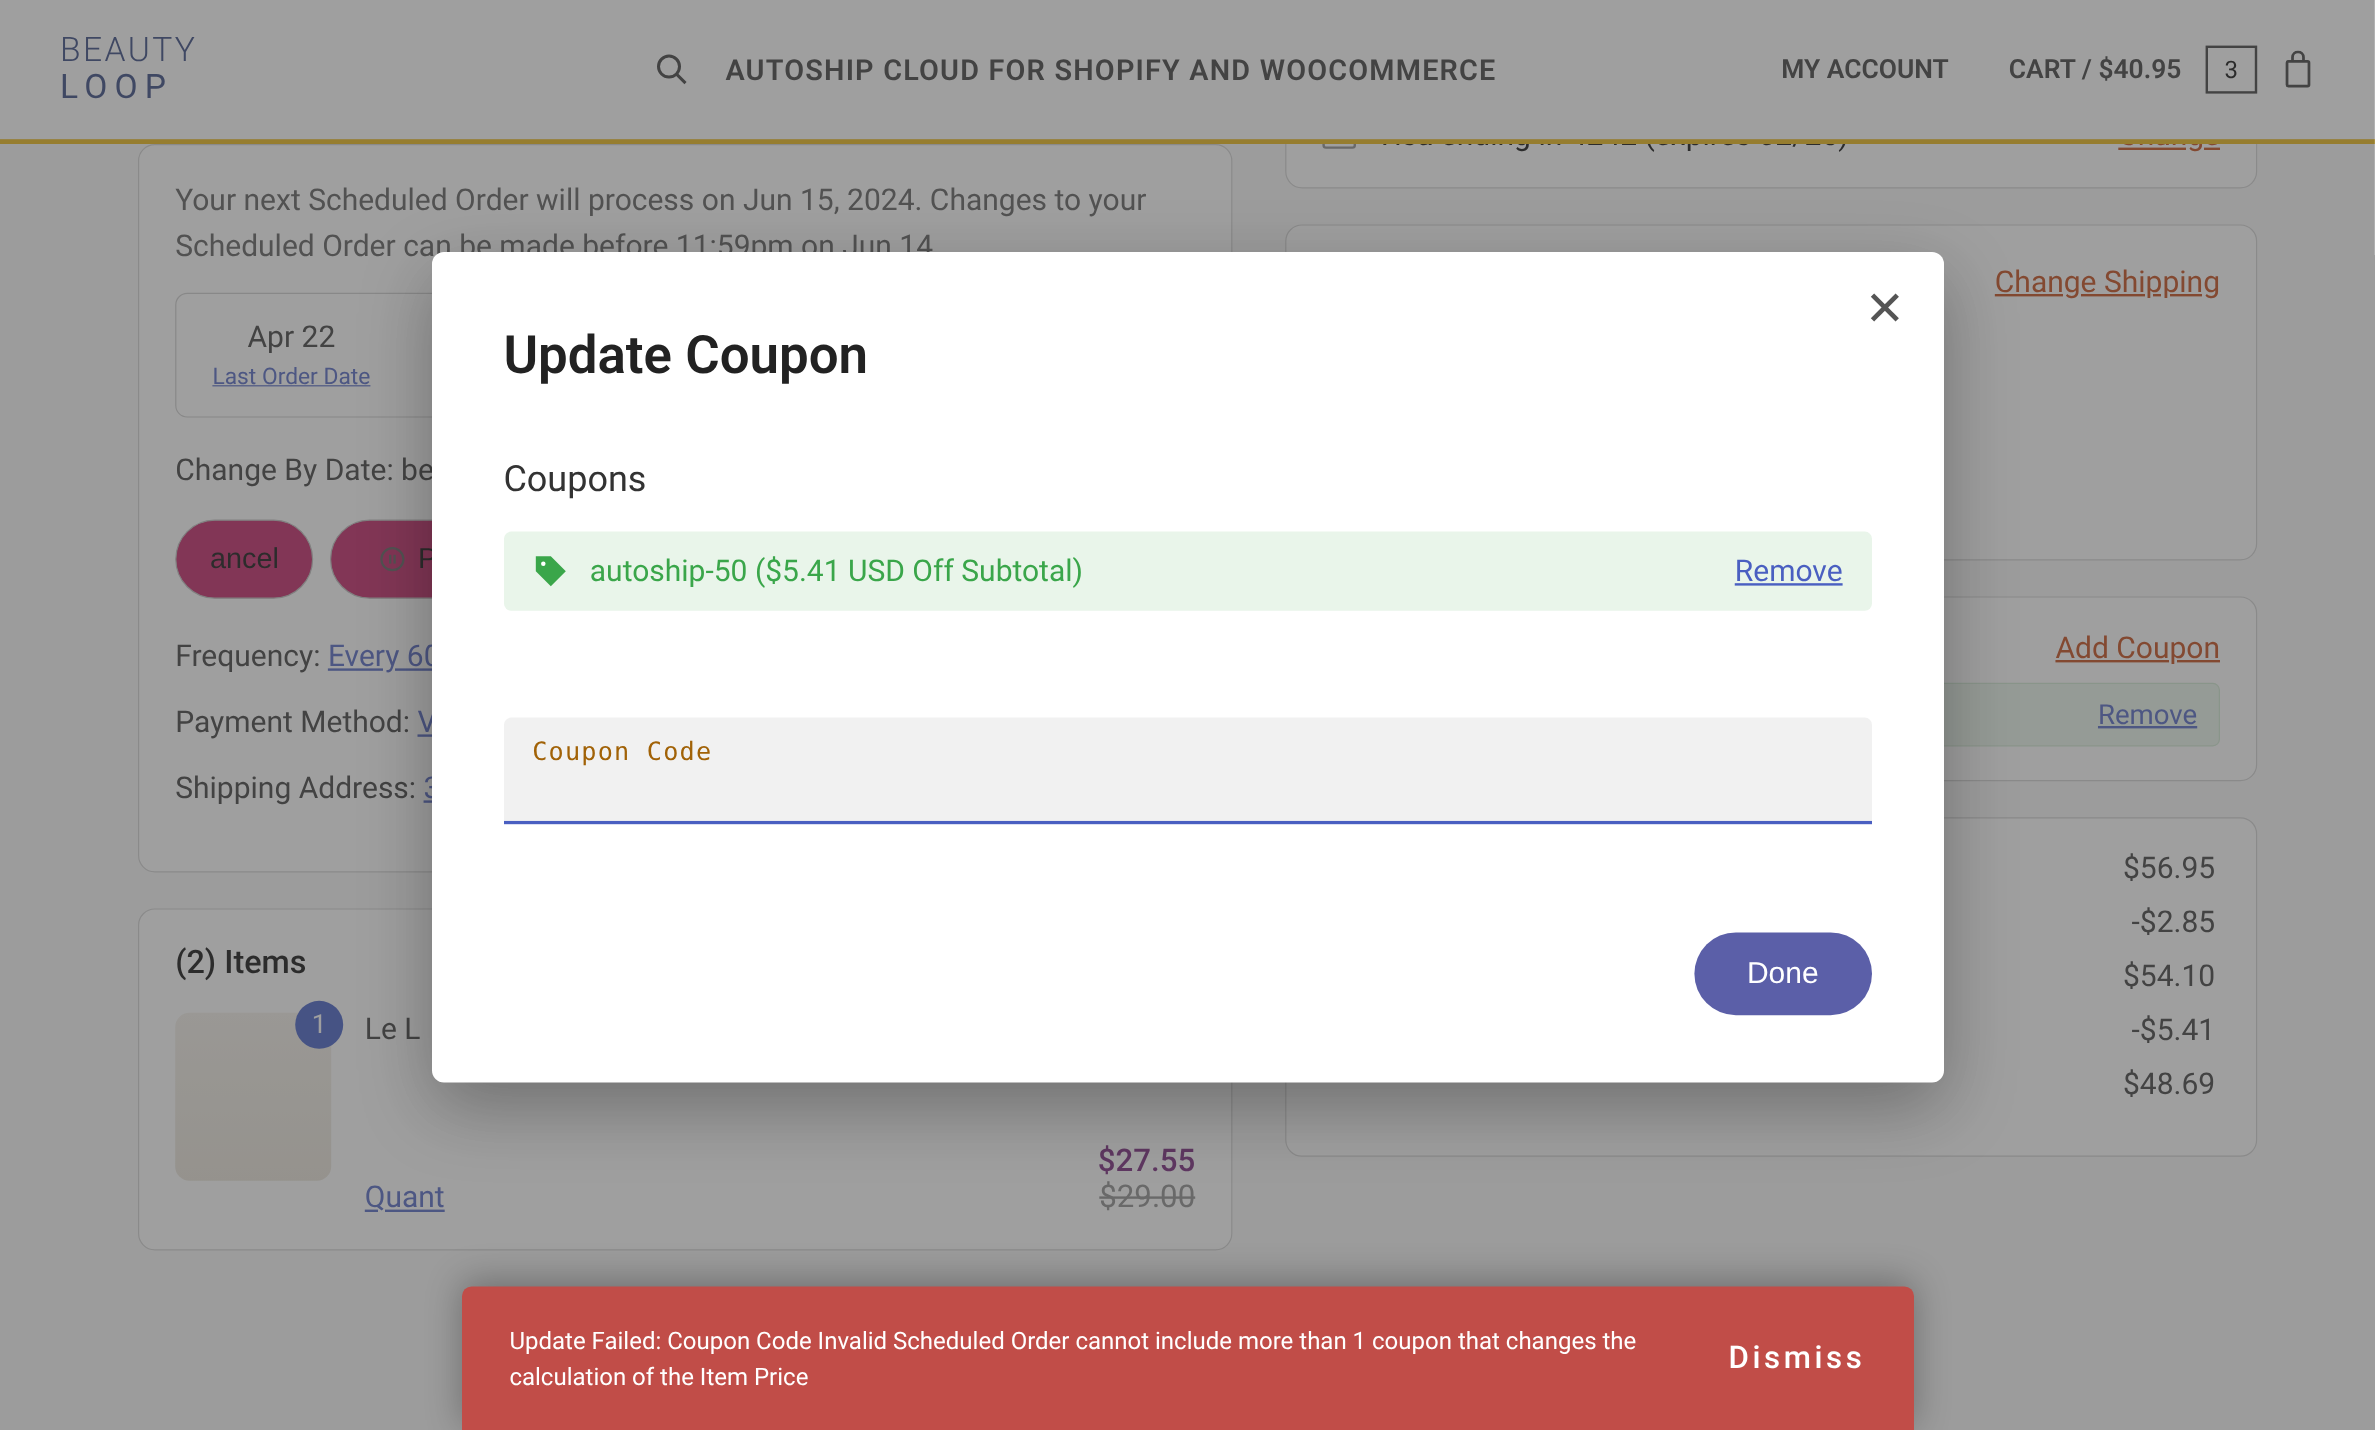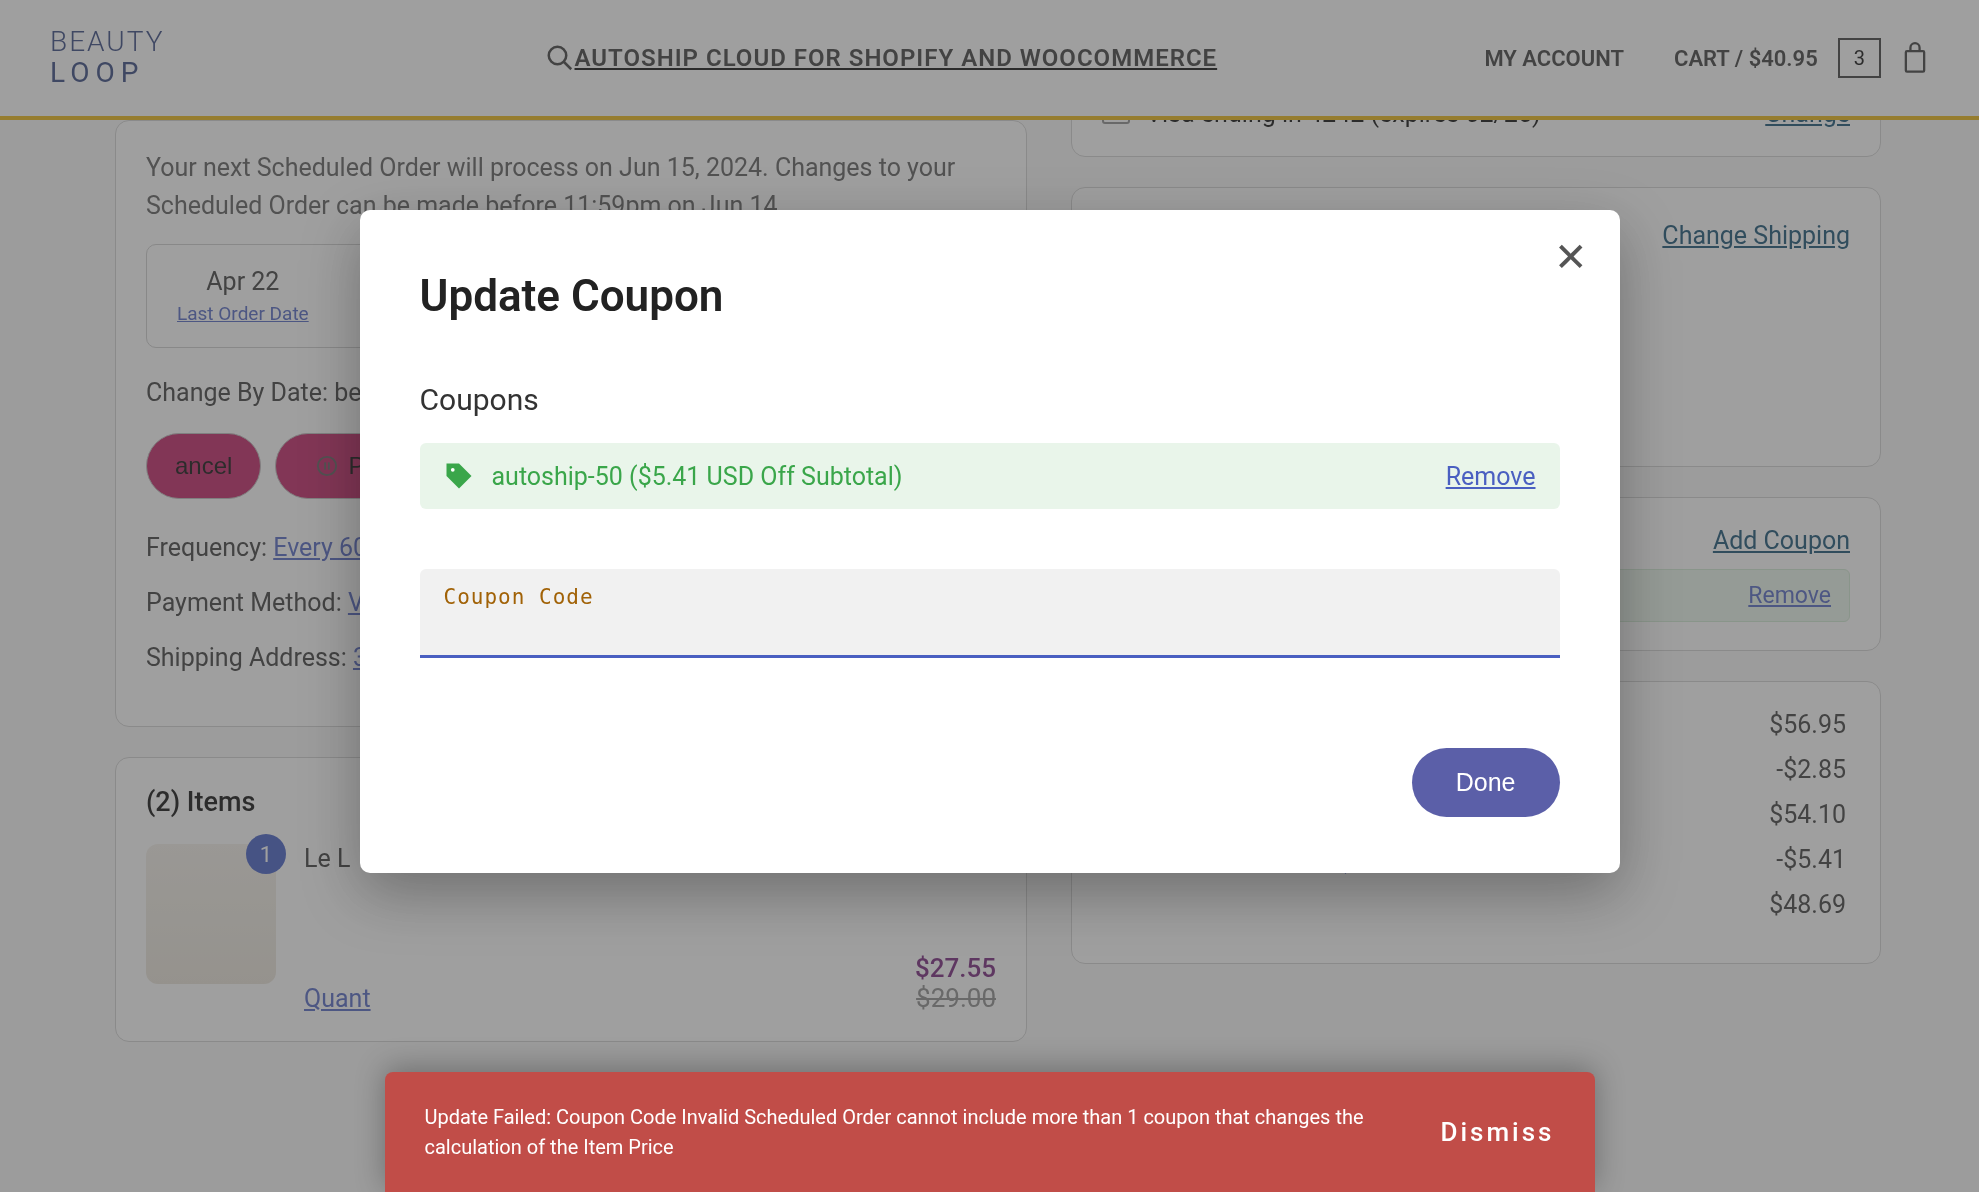--- a/index.html
+++ b/index.html
@@ -36,23 +36,23 @@
       line-height: 1;
     }
     .logo-sub {
       font-size: 28px;
       font-weight: 400;
       color: #2c3e7a;
       letter-spacing: 6px;
     }
     .search-area {
       display: flex;
-      align-items: center;
+      align-items: flex-end;
       margin-left: 380px;
-      text-decoration: underline;
+      gap: 30px;
     }
     .search-icon {
       width: 30px;
       height: 30px;
       stroke: #333;
       stroke-width: 2;
       fill: none;
     }
     .header-text {
       font-size: 24px;
@@ -246,21 +246,21 @@
       font-size: 25px;
     }
     .right-card-row {
       display: flex;
       justify-content: space-between;
       align-items: center;
       font-size: 25px;
       margin-bottom: 14px;
     }
     .right-link {
-      color: #0c4a6e;
+      color: #c2410c;
       text-decoration: underline;
       font-size: 25px;
     }
     .shipping-title {
       font-size: 32px;
       color: #333;
     }
     .coupon-chip {
       background: #e9f5ea;
       border: 1px solid #cfe8d1;
@@ -328,21 +328,21 @@
       color: #333;
       margin-bottom: 26px;
     }
     .modal-coupon-chip {
       background: #e9f5ea;
       border-radius: 6px;
       padding: 18px 24px;
       display: flex;
       align-items: center;
       gap: 18px;
-      margin-bottom: 60px;
+      margin-bottom: 89px;
     }
     .tag-icon {
       width: 30px;
       height: 30px;
       fill: #3aa64a;
     }
     .modal-coupon-text {
       font-size: 25px;
       color: #3aa64a;
     }

